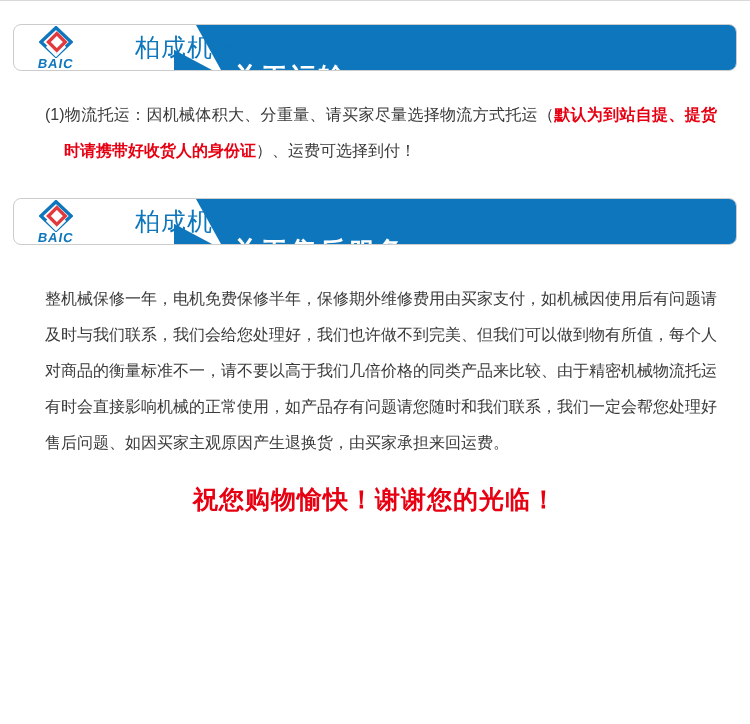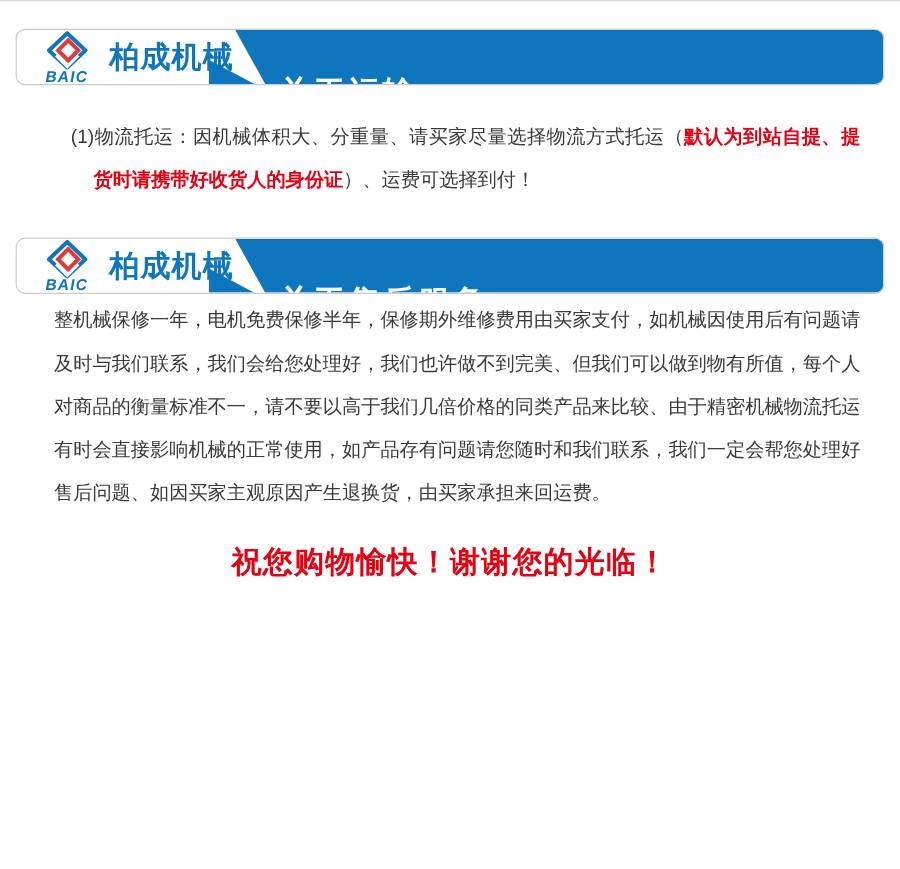--- a/index.html
+++ b/index.html
@@ -51,45 +51,46 @@
   }
   .logo svg{display:block;}
   .logo-text{
     margin-top:-1px;
     font-size:13px; font-weight:800;
     color:var(--blue);
     letter-spacing:1px;
     transform:skewX(-10deg);
   }
   .brand-name{
-    font-size:25px; font-weight:bold; color:var(--blue);
+    font-size:25px; font-weight:normal; color:var(--blue);
     letter-spacing:1px;
     white-space:nowrap;
+    margin-left:44px;
   }
   .banner-title{
     position:absolute; left:218px; top:50%;
     transform:translateY(-50%);
     color:#fff; font-size:27px; font-weight:bold;
     letter-spacing:2px; white-space:nowrap;margin-top:30px;
   }
   
   .content{
-    padding:26px 33px 6px 59px;
+    padding:26px 33px 6px 45px;
     font-size:16px; line-height:36px;
   }
   .ship-item{
     padding-left:19px;
     text-indent:-19px;
     text-align:justify;
   }
   .num{color:var(--ink);}
   .seg-normal{color:var(--ink);}
   .seg-red{color:var(--red); font-weight:bold;}
   .service-paragraph{
-    padding:5px 33px 0 45px;
+    padding:36px 33px 0 45px;
     font-size:16px; line-height:36px;
     text-align:justify;
     color:var(--ink);
   }
   .closing{
     margin-top:22px;
     padding-bottom:40px;
     text-align:center;
     color:var(--red);
     font-size:25px; font-weight:bold;

